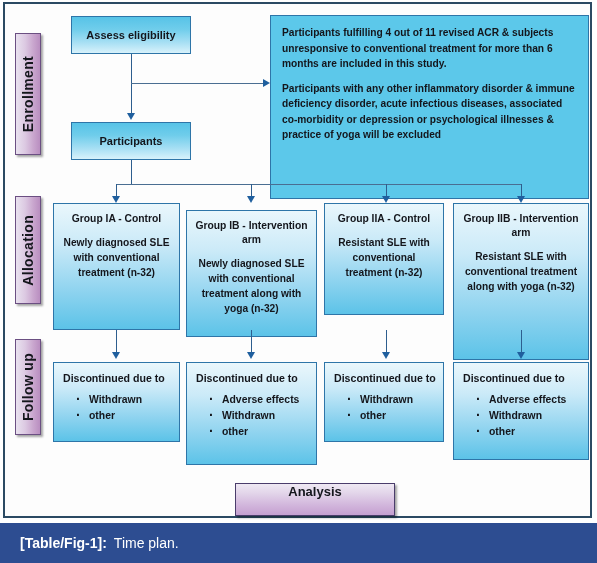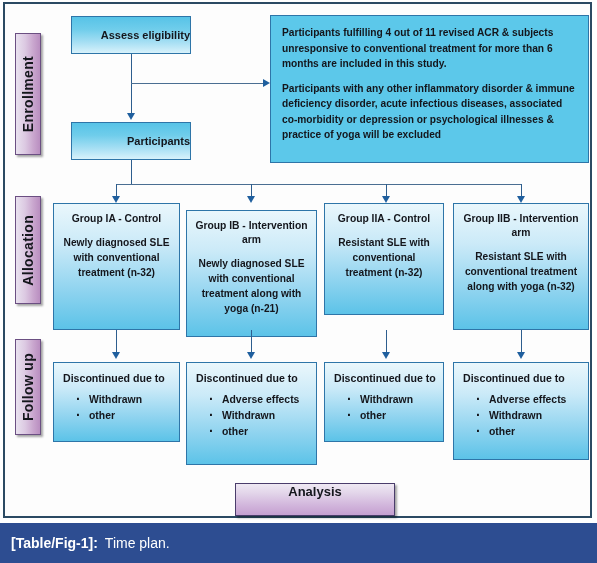--- a/index.html
+++ b/index.html
@@ -46,21 +46,21 @@
   .box{
     position:absolute;
     box-sizing:border-box;
     border:1px solid #2e75a8;
     background:linear-gradient(to bottom,#eaf7fc 0%,#cbeaf8 32%,#8ed3ef 70%,#5cc3e8 100%);
     color:#111418;
   }
   
   .box.hdr{
     background:linear-gradient(to bottom,#57c3e7 0%,#6fcdeb 34%,#a9e0f4 72%,#d8f2fb 100%);
-    display:flex;align-items:center;justify-content:flex-end;
+    display:flex;align-items:center;justify-content:center;
   }
   .box.hdr .t{font-size:11px;font-weight:bold;color:#14161c;}
 
   
   .box.criteria{
     background:#5cc8ea;
     border:1px solid #2e75a8;
     padding:9px 11px 8px 11px;
   }
   .box.criteria p{
@@ -126,21 +126,21 @@
   }
 
   
   #caption{
     position:absolute;
     left:0;top:523px;
     width:597px;height:40px;
     background:#2d4d91;
     color:#ffffff;
     display:flex;align-items:center;
-    padding-left:11px;
+    padding-left:20px;
     box-sizing:border-box;
   }
   #caption .lbl{font-size:14px;font-weight:bold;}
   #caption .txt{font-size:14px;margin-left:7px;}
 </style>
 </head>
 <body>
 
 <div id="figure">
 
@@ -153,21 +153,21 @@
     <span>Allocation</span>
   </div>
   <div class="stage" style="left:15px;top:339px;width:26px;height:96px;">
     <span>Follow up</span>
   </div>
 
   <div class="box hdr" style="left:71px;top:16px;width:120px;height:38px;">
     <span class="t">Assess eligibility</span>
   </div>
 
-  <div class="box criteria" style="left:270px;top:15px;width:319px;height:148px;">
+  <div class="box criteria" style="left:270px;top:15px;width:319px;height:184px;">
     <p>Participants fulfilling 4 out of 11 revised ACR &amp; subjects unresponsive to conventional treatment for more than 6 months are included in this study.</p>
     <p>Participants with any other inflammatory disorder &amp; immune deficiency disorder, acute infectious diseases, associated co-morbidity or depression or psychological illnesses &amp; practice of yoga will be excluded</p>
   </div>
 
   <div class="box hdr" style="left:71px;top:122px;width:120px;height:38px;">
     <span class="t">Participants</span>
   </div>
 
   <div class="vline" style="left:131px;top:54px;height:60px;"></div>
   <div class="arrow-d" style="left:127px;top:113px;"></div>
@@ -187,29 +187,29 @@
   <div class="vline" style="left:521px;top:184px;height:13px;"></div>
   <div class="arrow-d" style="left:517px;top:196px;"></div>
 
   <div class="box grp" style="left:53px;top:203px;width:127px;height:127px;">
     <div class="title">Group IA - Control</div>
     <div class="body">Newly diagnosed SLE with conventional treatment (n-32)</div>
   </div>
 
   <div class="box grp" style="left:186px;top:210px;width:131px;height:127px;">
     <div class="title">Group IB - Intervention arm</div>
-    <div class="body">Newly diagnosed SLE with conventional treatment along with yoga (n-21)</div>
+    <div class="body">Newly diagnosed SLE with conventional treatment along with yoga (n-32)</div>
   </div>
 
   <div class="box grp" style="left:324px;top:203px;width:120px;height:112px;">
     <div class="title">Group IIA - Control</div>
     <div class="body">Resistant SLE with conventional treatment (n-32)</div>
   </div>
 
-  <div class="box grp" style="left:453px;top:203px;width:136px;height:127px;">
+  <div class="box grp" style="left:453px;top:203px;width:136px;height:157px;">
     <div class="title">Group IIB - Intervention arm</div>
     <div class="body">Resistant SLE with conventional treatment along with yoga (n-32)</div>
   </div>
 
   <div class="vline" style="left:116px;top:330px;height:24px;"></div>
   <div class="arrow-d" style="left:112px;top:352px;"></div>
   <div class="vline" style="left:251px;top:330px;height:24px;"></div>
   <div class="arrow-d" style="left:247px;top:352px;"></div>
   <div class="vline" style="left:386px;top:330px;height:24px;"></div>
   <div class="arrow-d" style="left:382px;top:352px;"></div>

